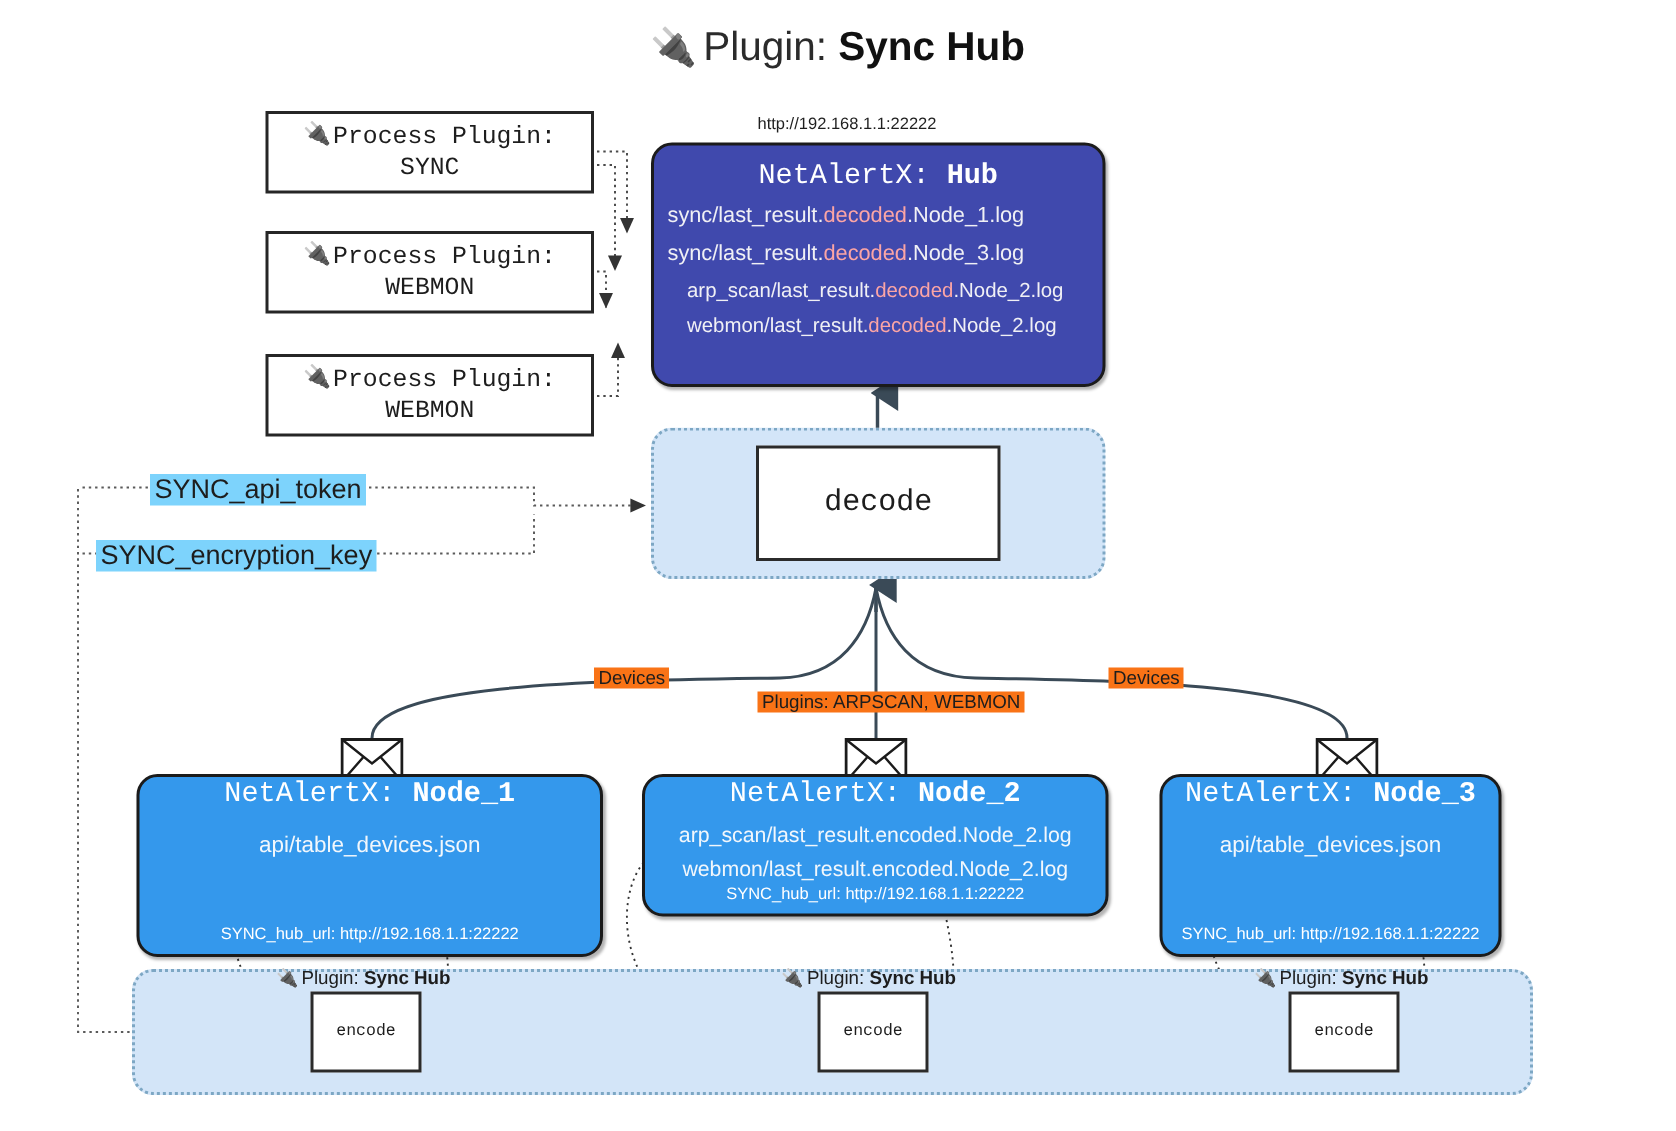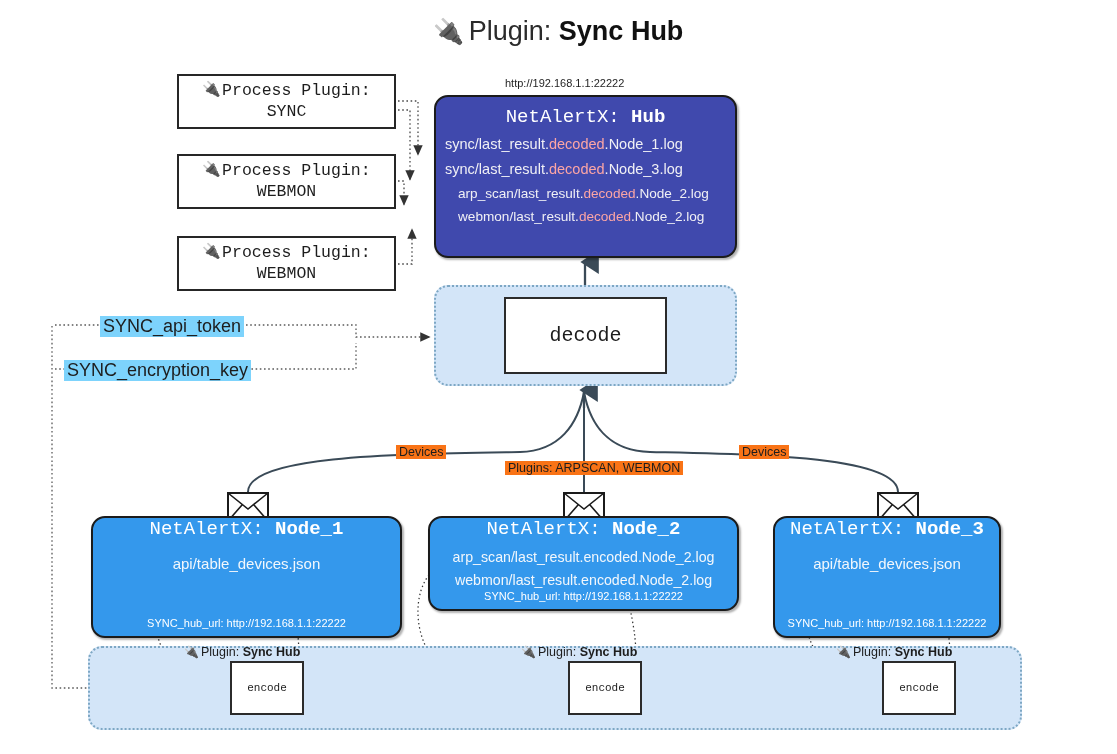--- a/index.html
+++ b/index.html
@@ -86,21 +86,21 @@
     background: #ffffff;
     border: 2px solid #2b2b2b;
     display: flex; align-items: center; justify-content: center;
     color: #1d1d1d;
     font-family: "Liberation Mono", monospace;
   }
   #decode-box {
     left: 504px; top: 297px; width: 163px; height: 77px;
     font-size: 20px;
   }
-  .encode-box { width: 74px; height: 54px; font-size: 11px; margin-left: 23px; }
+  .encode-box { width: 74px; height: 54px; font-size: 11px; }
 
   .plugin-tag {
     font-size: 12.5px; color: #1d1d1d; white-space: nowrap;
     display: flex; align-items: center;
   }
   .plugin-tag .plug { font-size: 12px; margin-right: 2px; }
   .plugin-tag b { font-weight: bold; }
 
   
   .node-box {

